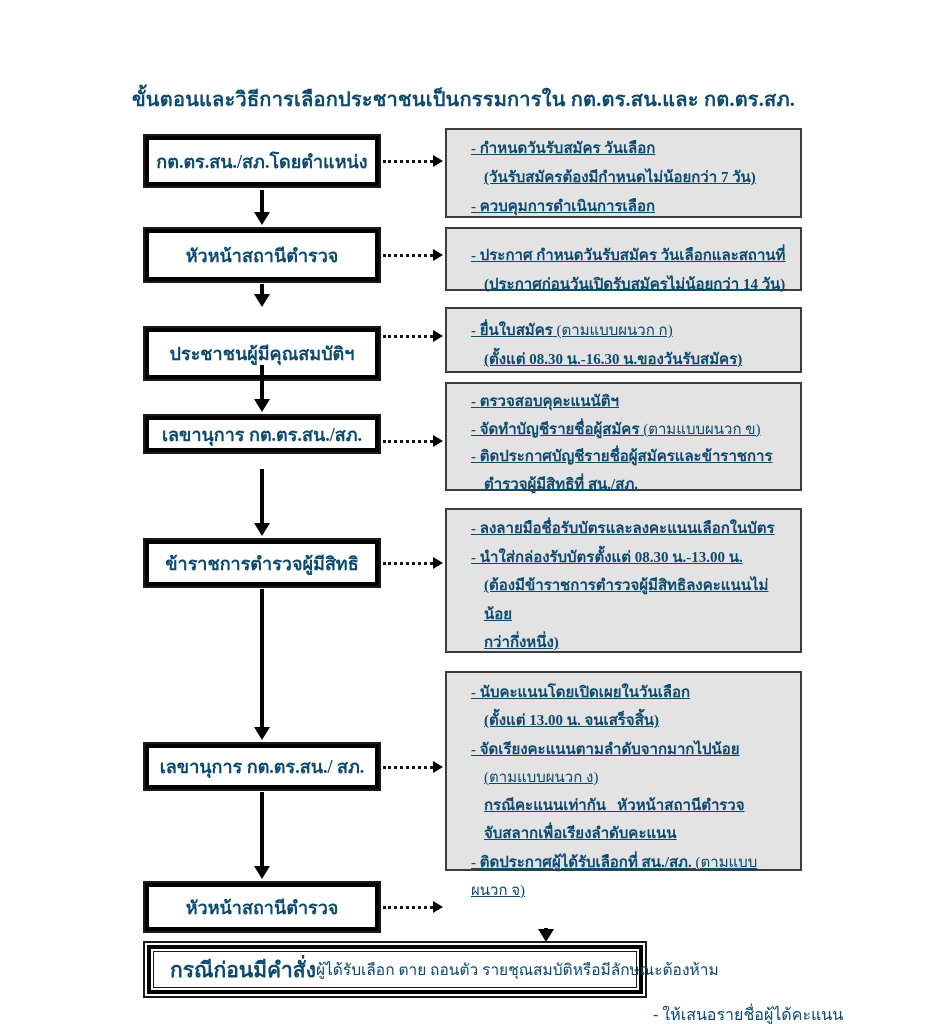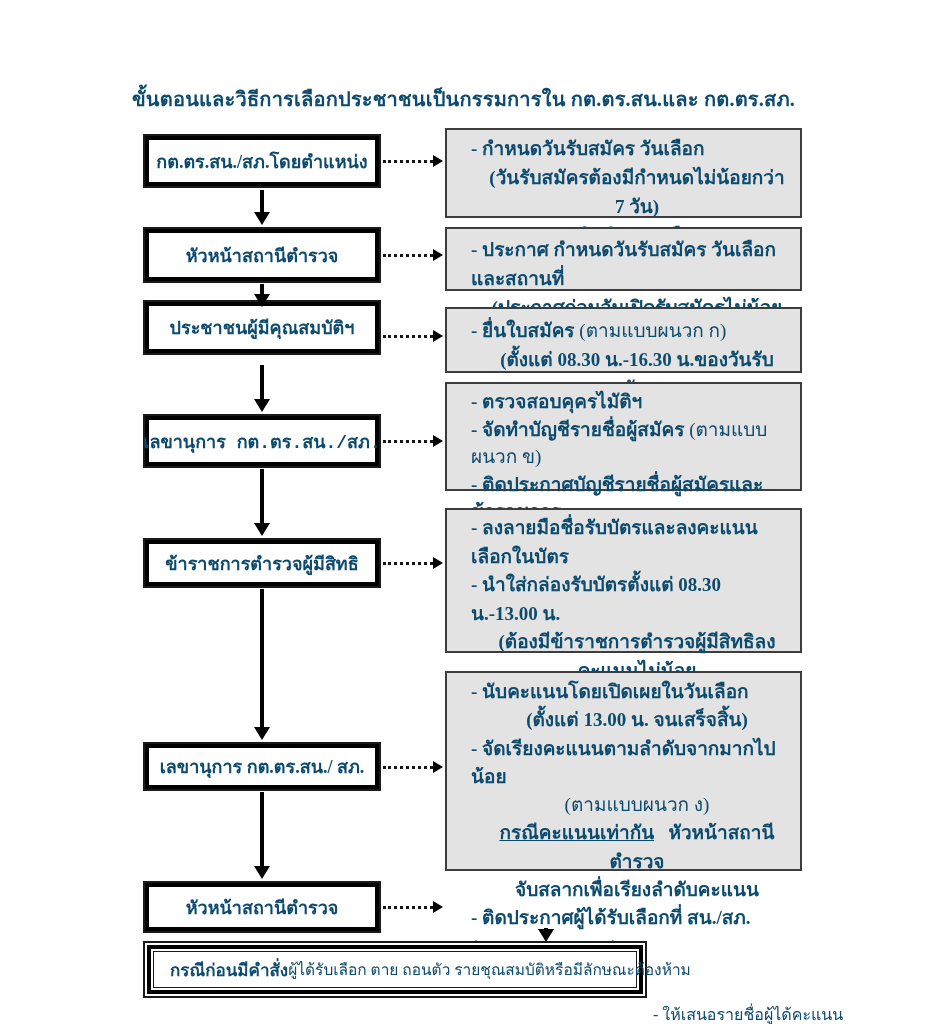--- a/index.html
+++ b/index.html
@@ -26,22 +26,22 @@
   .actor-label{font-size:18px;font-weight:bold;white-space:nowrap;}
 
   
   .panel{
     position:absolute;left:445px;width:357px;
     background:#e3e3e3;border:2px solid #3d3d3d;
     padding:4px 10px 0 24px;
   }
   .panel.dark{background:#b5b5b5;}
   .panel.vcenter{display:flex;align-items:center;padding-top:0;}
-  .pline{line-height:var(--lh,28.5px);font-size:19px;white-space:pre-wrap;}
-  .pline.ind{padding-left:13px;text-align:center;}
+  .pline{line-height:var(--lh,28.5px);font-size:15px;white-space:pre-wrap;text-decoration:underline;}
+  .pline.ind{padding-left:13px;}
   .b{font-weight:bold;}
   .r{font-weight:normal;}
   .bu{font-weight:bold;text-decoration:underline;}
 
   
   .varrow{
     position:absolute;width:16px;display:flex;flex-direction:column;align-items:center;
   }
   .varrow .shaft{width:4px;flex:1 1 auto;background:#000000;}
   .varrow .head-down{
@@ -63,21 +63,21 @@
 
   
   .tframe-out{
     position:absolute;border:2px solid #1a1a1a;padding:2px;background:#ffffff;
   }
   .tframe-mid{width:100%;height:100%;border:4px solid #000000;padding:2px;}
   .tframe-in{
     width:100%;height:100%;border:1px solid #1a1a1a;background:#ffffff;
     display:flex;align-items:center;padding-left:16px;white-space:nowrap;
   }
-  .final-bold{font-size:17px;font-weight:bold;}
+  .final-bold{font-size:21px;font-weight:bold;}
   .final-rest{font-size:15.5px;font-weight:normal;}
 
   .side-note{
     position:absolute;left:653px;top:947px;width:220px;
     font-size:16px;line-height:27px;white-space:pre-wrap;
   }
 </style>
 </head>
 <body>
 
@@ -88,26 +88,26 @@
   <div class="dframe-out" style="top:134px;height:54px;">
     <div class="dframe-in">
       <span class="actor-label">กต.ตร.สน./สภ.โดยตำแหน่ง</span>
     </div>
   </div>
   <div class="dframe-out" style="top:227px;height:56px;">
     <div class="dframe-in">
       <span class="actor-label">หัวหน้าสถานีตำรวจ</span>
     </div>
   </div>
-  <div class="dframe-out" style="top:300px;height:55px;">
+  <div class="dframe-out" style="top:326px;height:55px;">
     <div class="dframe-in">
       <span class="actor-label">ประชาชนผู้มีคุณสมบัติฯ</span>
     </div>
   </div>
-  <div class="dframe-out" style="top:414px;height:54px;font-family:Liberation Mono, monospace;">
+  <div class="dframe-out" style="top:414px;height:40px;">
     <div class="dframe-in">
       <span class="actor-label">เลขานุการ กต.ตร.สน./สภ.</span>
     </div>
   </div>
   <div class="dframe-out" style="top:538px;height:50px;">
     <div class="dframe-in">
       <span class="actor-label">ข้าราชการตำรวจผู้มีสิทธิ</span>
     </div>
   </div>
   <div class="dframe-out" style="top:742px;height:49px;">
@@ -174,32 +174,32 @@
       <div class="dotline"></div>
       <div class="head-right"></div>
     </div>
 
   <div class="panel" style="top:128px;height:90px;--lh:29px;">
     <div class="pline"><span class="b">- กำหนดวันรับสมัคร วันเลือก</span></div>
     <div class="pline ind"><span class="b">(วันรับสมัครต้องมีกำหนดไม่น้อยกว่า 7 วัน)</span></div>
     <div class="pline"><span class="b">- ควบคุมการดำเนินการเลือก</span></div>
   </div>
 
-  <div class="panel" style="top:227px;height:64px;--lh:29px;padding-top:6px;">
+  <div class="panel" style="top:227px;height:64px;--lh:29px;padding-top:12px;">
     <div class="pline"><span class="b">- ประกาศ กำหนดวันรับสมัคร วันเลือกและสถานที่</span></div>
     <div class="pline ind"><span class="b">(ประกาศก่อนวันเปิดรับสมัครไม่น้อยกว่า 14 วัน)</span></div>
   </div>
 
   <div class="panel" style="top:307px;height:66px;--lh:29px;padding-top:7px;">
     <div class="pline"><span class="b">- ยื่นใบสมัคร</span><span class="r"> (ตามแบบผนวก ก)</span></div>
     <div class="pline ind"><span class="b">(ตั้งแต่ 08.30 น.-16.30 น.ของวันรับสมัคร)</span></div>
   </div>
 
   <div class="panel" style="top:382px;height:109px;--lh:27.5px;">
-    <div class="pline"><span class="b">- ตรวจสอบคุครไมัติฯ</span></div>
+    <div class="pline"><span class="b">- ตรวจสอบคุคะแนนัติฯ</span></div>
     <div class="pline"><span class="b">- จัดทำบัญชีรายชื่อผู้สมัคร</span><span class="r"> (ตามแบบผนวก ข)</span></div>
     <div class="pline"><span class="b">- ติดประกาศบัญชีรายชื่อผู้สมัครและข้าราชการ</span></div>
     <div class="pline ind"><span class="b">ตำรวจผู้มีสิทธิที่ สน./สภ.</span></div>
   </div>
 
   <div class="panel" style="top:508px;height:145px;--lh:28.5px;">
     <div class="pline"><span class="b">- ลงลายมือชื่อรับบัตรและลงคะแนนเลือกในบัตร</span></div>
     <div class="pline"><span class="b">- นำใส่กล่องรับบัตรตั้งแต่ 08.30 น.-13.00 น.</span></div>
     <div class="pline ind"><span class="b">(ต้องมีข้าราชการตำรวจผู้มีสิทธิลงคะแนนไม่น้อย</span></div>
     <div class="pline ind"><span class="b">กว่ากึ่งหนึ่ง)</span></div>

